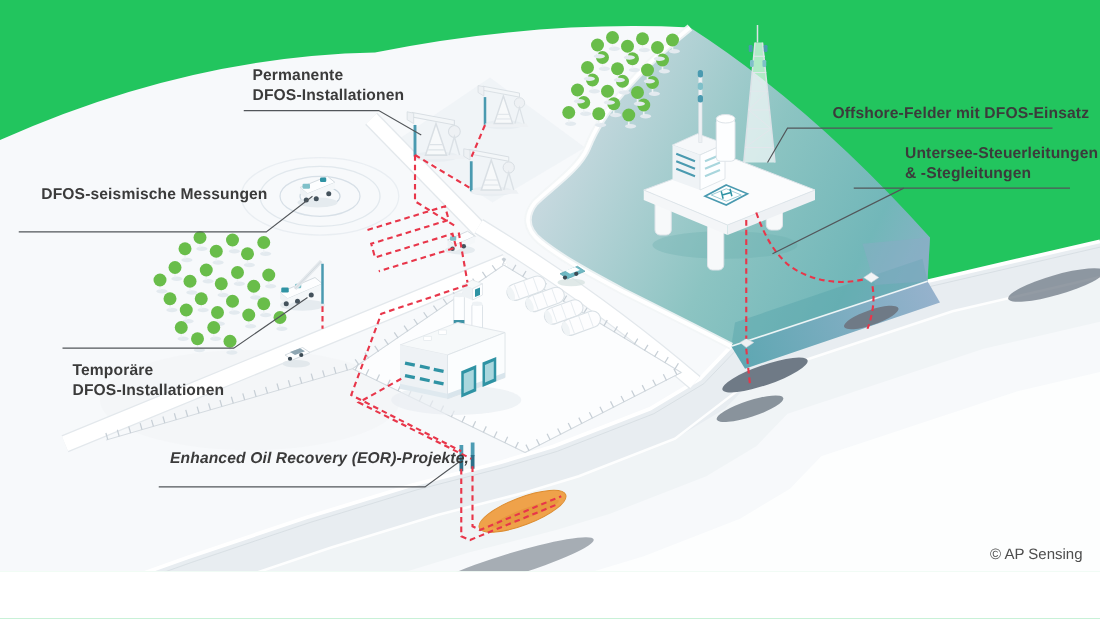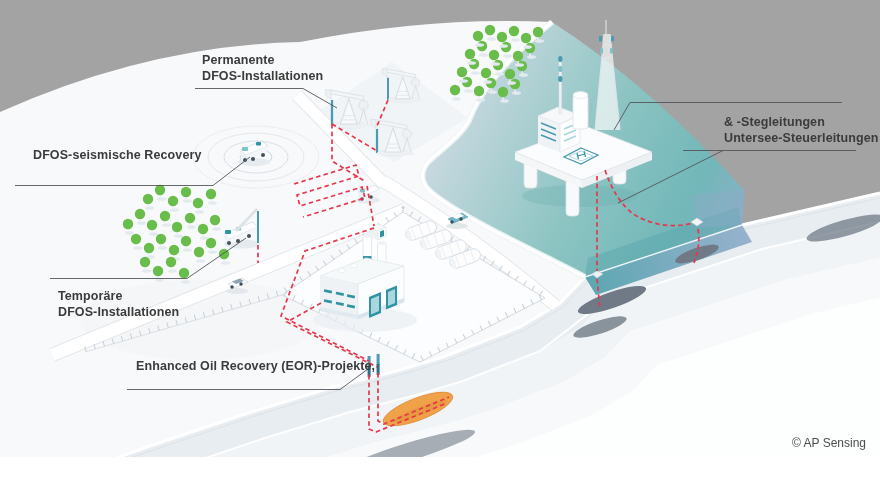--- a/index.html
+++ b/index.html
@@ -1,16 +1,16 @@
 <!DOCTYPE html>
 <html><head>
 <meta charset="utf-8">
 <style>
   html,body{margin:0;padding:0;background:#fff;}
-  #stage{position:relative;width:880px;height:457px;overflow:hidden;background:#a3a3a3;
+  #stage{position:relative;width:880px;height:457px;overflow:hidden;background:#22c55e;
          font-family:"Liberation Sans","DejaVu Sans",sans-serif;}
   #scene-svg{position:absolute;left:0;top:0;}
   .callout{position:absolute;color:#3b3b3b;font-size:12.5px;font-weight:600;
            line-height:1.28;letter-spacing:.1px;white-space:nowrap;}
   .callout span{display:block;}
   .copyright{position:absolute;color:#4e4e4e;font-size:12px;font-weight:400;}
 </style>
 </head>
 <body>
 
@@ -363,27 +363,30 @@
     <path d="M856,150.5 L683,150.5"></path>
     <path d="M723,150.5 L618,203"></path>
   </g>
 </svg>
 
   <div class="callout" style="left:202px;top:52px;">
     <span>Permanente</span>
     <span>DFOS-Installationen</span>
   </div>
   <div class="callout" style="left:33px;top:147px;">
-    <span>DFOS-seismische Recovery</span>
+    <span>DFOS-seismische Messungen</span>
   </div>
   <div class="callout" style="left:58px;top:248px;margin-top:40px;">
     <span>Temporäre</span>
     <span>DFOS-Installationen</span>
   </div>
-  <div class="callout" style="left:136px;top:358px;">
+  <div class="callout" style="left:136px;top:358px;font-style:italic;">
     <span>Enhanced Oil Recovery (EOR)-Projekte,</span>
   </div>
+  <div class="callout" style="left:666px;top:82px;">
+    <span>Offshore-Felder mit DFOS-Einsatz</span>
+  </div>
   <div class="callout" style="left:724px;top:114px;">
+    <span>Untersee-Steuerleitungen</span>
     <span>&amp; -Stegleitungen</span>
-    <span>Untersee-Steuerleitungen</span>
   </div>
   <div class="copyright" style="left:792px;top:436px;text-align:center;">© AP Sensing</div>
 </div>
 
 </body></html>

